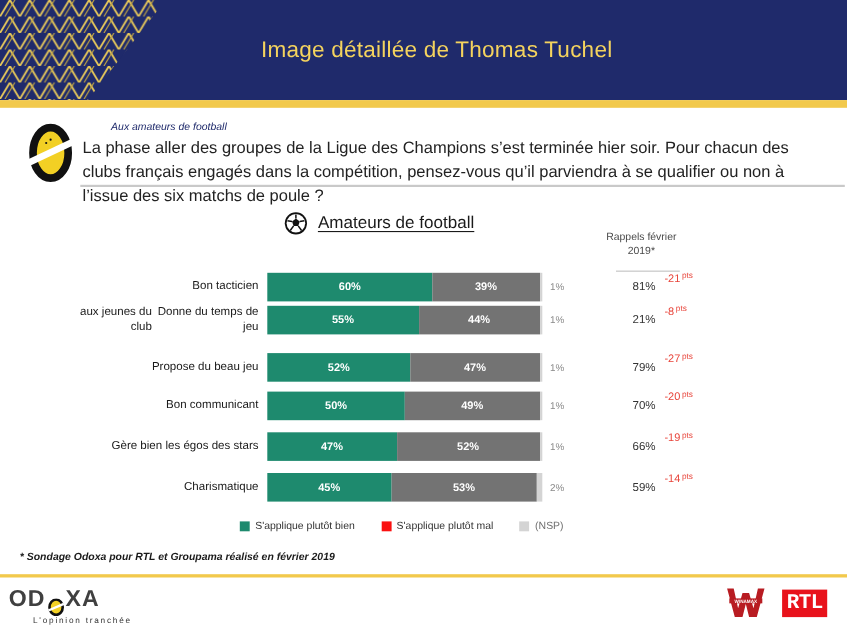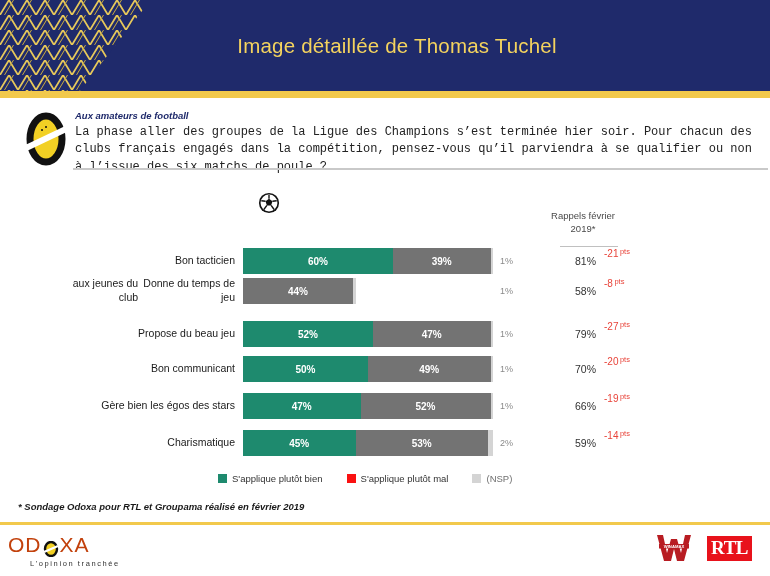--- a/index.html
+++ b/index.html
@@ -50,26 +50,27 @@
   }
   .odoxa-mark {
     position: absolute; left: 24px; top: 8px;
     width: 44px; height: 54px;
   }
   .q-text {
     position: absolute; left: 75px; top: 6px;
     width: 680px;
   }
   .q-sub {
-    font-style: italic; font-weight: bold;
+    font-style: italic; font-weight: normal;
     font-size: 9.5px; color: #1f2a6b;
     margin-bottom: 3px;
+    margin-left: 26px;
   }
   .q-body {
-    font-size: 12px; color: #222; line-height: 1.45; font-family: Liberation Mono, monospace;
+    font-size: 15px; color: #222; line-height: 1.45;
   }
   .q-rule {
     position: absolute; left: 73px; top: 168px;
     width: 695px; height: 2px;
     background: #c9c9c9;
   }
 
   
   .chart {
     position: absolute; left: 0; top: 178px;
@@ -164,43 +165,43 @@
   }
   .footer-rule {
     position: absolute; left: 0; top: 522px;
     width: 770px; height: 3px; background: #f2c94c;
   }
   .odoxa-footer {
     position: absolute; left: 8px; top: 533px;
     width: 200px;
   }
   .odoxa-word {
-    display: flex; align-items: center;
-    font-size: 21px; font-weight: normal; letter-spacing: 1px;
-    color: #c2410c;
+    display: flex; align-items: flex-end;
+    font-size: 21px; font-weight: bold; letter-spacing: 1px;
+    color: #404040;
   }
   .odoxa-o-mark {
     display: inline-block; width: 16px; height: 16px;
     margin: 0 1px; position: relative; top: 1px;
   }
   .odoxa-tag {
     font-size: 7.5px; color: #333; letter-spacing: 1.6px;
     margin-left: 22px; margin-top: 2px;
   }
   .brand-logos {
     position: absolute; right: 18px; top: 533px;
     display: flex; align-items: center; gap: 14px;
   }
   .winamax { width: 38px; height: 30px; display:block; }
   .rtl-logo {
     background: #e8121b; color: #fff;
     font-size: 19px; font-weight: bold;
     letter-spacing: -.5px;
     padding: 1px 4px 2px 4px;
-    font-family: Liberation Serif, serif;
+    font-family: Liberation Mono, monospace;
   }
 </style>
 </head>
 <body>
 
 <div class="header">
   <div class="chevron-wrap">
     <div class="chevron-clip">
       <svg width="145" height="91" viewBox="0 0 145 91" preserveAspectRatio="none">
         <defs>
@@ -242,20 +243,21 @@
         <circle cx="12" cy="12" r="11" fill="#111111"></circle>
         <circle cx="12" cy="12" r="9.2" fill="#ffffff"></circle>
         <polygon points="12,7.3 15.8,10.1 14.3,14.6 9.7,14.6 8.2,10.1" fill="#111111"></polygon>
         <path d="M12 3.2 L12 7.3" stroke="#111" stroke-width="1.5"></path>
         <path d="M3.6 9.5 L8.2 10.1" stroke="#111" stroke-width="1.5"></path>
         <path d="M20.4 9.5 L15.8 10.1" stroke="#111" stroke-width="1.5"></path>
         <path d="M6.4 19.1 L9.7 14.6" stroke="#111" stroke-width="1.5"></path>
         <path d="M17.6 19.1 L14.3 14.6" stroke="#111" stroke-width="1.5"></path>
       </svg>
     </span>
+    <span class="chart-title-text">Amateurs de football</span>
   </div>
 
   <div class="rappels-head">
     <div>Rappels février</div>
     <div>2019*</div>
   </div>
   <div class="rappels-rule"></div>
 
   <div id="rows-host">
       <div class="row" style="top: 70px;">
@@ -273,25 +275,26 @@
           <span>-21</span>
           <span class="pts">pts</span>
         </div>
       </div>
       <div class="row" style="top: 100px;">
         <div class="row-label">
           <div>aux jeunes du club</div>
           <div>Donne du temps de jeu</div>
         </div>
         <div class="bar">
+          <div class="seg seg-green" style="width: 137.5px;">55%</div>
           <div class="seg seg-red" style="width: 110px;">44%</div>
           <div class="seg seg-gray" style="width: 2.5px;"></div>
         </div>
         <div class="nsp-out">1%</div>
-        <div class="rappel-val">58%</div>
+        <div class="rappel-val">21%</div>
         <div class="delta-val">
           <span>-8</span>
           <span class="pts">pts</span>
         </div>
       </div>
       <div class="row" style="top: 143px;">
         <div class="row-label">
           <div>Propose du beau jeu</div>
         </div>
         <div class="bar">

